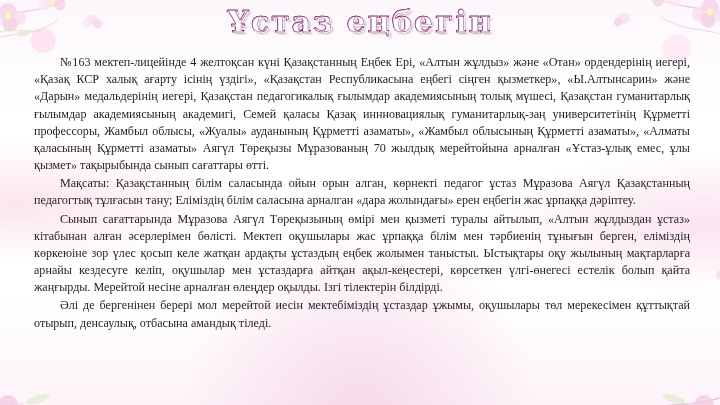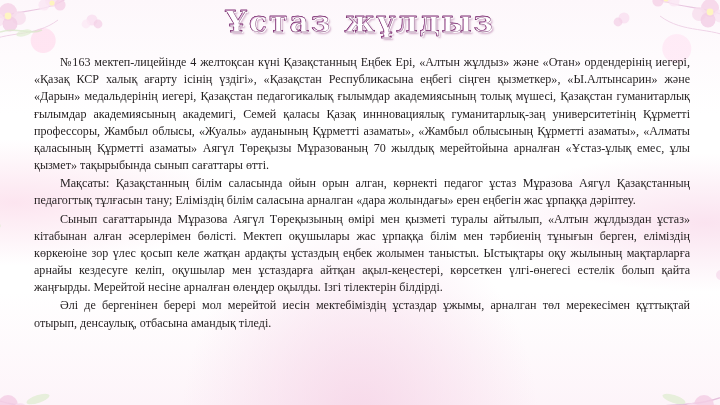--- a/index.html
+++ b/index.html
@@ -206,23 +206,23 @@
       <g transform="translate(92,98)">
         <circle cx="0" cy="0" r="8" fill="#f6d1e9" opacity="0.8"></circle>
         <circle cx="9" cy="6" r="6.5" fill="#f1c2df" opacity="0.8"></circle>
         <circle cx="-9" cy="6" r="6.5" fill="#fae1f2" opacity="0.8"></circle>
       </g>
       <ellipse cx="64" cy="80" rx="12" ry="4" fill="#d5e9c3" opacity="0.7" transform="rotate(-18 64 80)"></ellipse>
     </g>
   </svg>
 
   <div class="title-wrap">
-    <div class="title">Ұстаз   жұлдыз</div>
+    <div class="title">Ұстаз   еңбегін</div>
   </div>
 
   <div class="body-text">
     <p>№163 мектеп-лицейінде 4 желтоқсан күні  Қазақстанның Еңбек Ері, «Алтын жұлдыз» және «Отан» ордендерінің иегері, «Қазақ КСР халық ағарту ісінің үздігі», «Қазақстан Республикасына еңбегі сіңген қызметкер», «Ы.Алтынсарин» және «Дарын» медальдерінің иегері, Қазақстан педагогикалық ғылымдар академиясының толық мүшесі, Қазақстан гуманитарлық ғылымдар академиясының академигі, Семей қаласы Қазақ иннновациялық гуманитарлық-заң университетінің Құрметті профессоры, Жамбыл облысы, «Жуалы» ауданының Құрметті азаматы», «Жамбыл облысының Құрметті азаматы», «Алматы қаласының Құрметті азаматы» Аягүл Төреқызы  Мұразованың 70 жылдық мерейтойына арналған  «Ұстаз-ұлық емес, ұлы қызмет»  тақырыбында  сынып сағаттары  өтті.</p>
     <p>Мақсаты: Қазақстанның білім саласында  ойын орын алган, көрнекті  педагог ұстаз Мұразова Аягүл Қазақстанның педагогтық тұлғасын тану; Еліміздің білім саласына арналган  «дара жолындағы»  ерен еңбегін жас ұрпаққа дәріптеу.</p>
     <p>Сынып сағаттарында Мұразова Аягүл Төреқызының өмірі мен қызметі туралы айтылып, «Алтын жұлдыздан ұстаз» кітабынан алған әсерлерімен бөлісті. Мектеп оқушылары  жас ұрпаққа білім мен тәрбиенің тұнығын берген, еліміздің көркеюіне зор үлес қосып келе жатқан ардақты ұстаздың еңбек жолымен таныстыι. Ыстықтары оқу жылының мақтарларға арнайы кездесуге келіп, оқушылар мен ұстаздарға айтқан ақыл-кеңестері, көрсеткен үлгі-өнегесі естелік болып қайта  жаңғырды. Мерейтой несіне арналған өлеңдер оқылды. Ізгі тілектерін білдірді.</p>
-    <p>Әлі де бергенінен берері мол мерейтой  иесін мектебіміздің ұстаздар ұжымы, арналган  төл мерекесімен  құттықтай отырып, денсаулық, отбасына  амандық тіледі.</p>
+    <p>Әлі де бергенінен берері мол мерейтой  иесін мектебіміздің ұстаздар ұжымы, оқушылары  төл мерекесімен  құттықтай отырып, денсаулық, отбасына  амандық тіледі.</p>
   </div>
 
 </div>
 
 </body></html>

